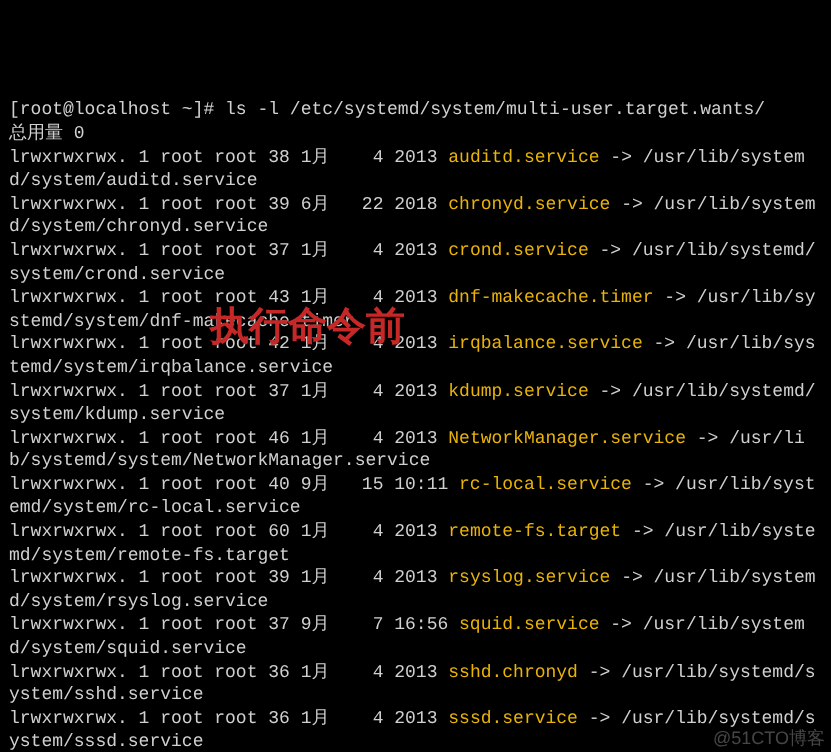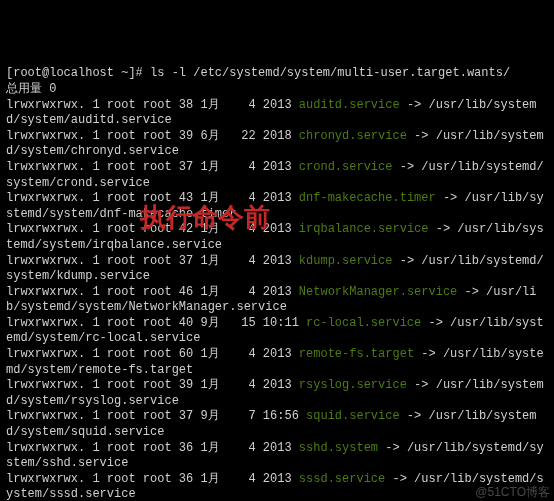--- a/index.html
+++ b/index.html
@@ -10,21 +10,21 @@
       line-height: 1.3;
       color: #ccc;
       width: 554px;
       height: 501px;
       overflow: hidden;
       padding: 4px 6px;
       white-space: pre-wrap;
       word-break: break-all;
       position: relative;
     }
-    .cyan { color: #4d7c0f; font-family: Liberation Mono, monospace; }
+    .cyan { color: #eab308; font-family: Liberation Mono, monospace; }
     .white { color: #d0d0d0; margin-top: 40px; }
     .overlay {
       position: absolute;
       top: 159px;
       left: 140px;
       font-family: "SimHei","Microsoft YaHei",sans-serif;
       font-size: 26px;
       font-weight: bold;
       color: #c62828;
       text-shadow: 0 0 1px rgba(0,0,0,0.5);
@@ -52,21 +52,21 @@
 <span class="white">lrwxrwxrwx. 1 root root 39 6月   22 2018 </span><span class="cyan">chronyd.service</span><span class="white"> -&gt; /usr/lib/systemd/system/chronyd.service</span>
 <span class="white">lrwxrwxrwx. 1 root root 37 1月    4 2013 </span><span class="cyan">crond.service</span><span class="white"> -&gt; /usr/lib/systemd/system/crond.service</span>
 <span class="white">lrwxrwxrwx. 1 root root 43 1月    4 2013 </span><span class="cyan">dnf-makecache.timer</span><span class="white"> -&gt; /usr/lib/systemd/system/dnf-makecache.timer</span>
 <span class="white">lrwxrwxrwx. 1 root root 42 1月    4 2013 </span><span class="cyan">irqbalance.service</span><span class="white"> -&gt; /usr/lib/systemd/system/irqbalance.service</span>
 <span class="white">lrwxrwxrwx. 1 root root 37 1月    4 2013 </span><span class="cyan">kdump.service</span><span class="white"> -&gt; /usr/lib/systemd/system/kdump.service</span>
 <span class="white">lrwxrwxrwx. 1 root root 46 1月    4 2013 </span><span class="cyan">NetworkManager.service</span><span class="white"> -&gt; /usr/lib/systemd/system/NetworkManager.service</span>
 <span class="white">lrwxrwxrwx. 1 root root 40 9月   15 10:11 </span><span class="cyan">rc-local.service</span><span class="white"> -&gt; /usr/lib/systemd/system/rc-local.service</span>
 <span class="white">lrwxrwxrwx. 1 root root 60 1月    4 2013 </span><span class="cyan">remote-fs.target</span><span class="white"> -&gt; /usr/lib/systemd/system/remote-fs.target</span>
 <span class="white">lrwxrwxrwx. 1 root root 39 1月    4 2013 </span><span class="cyan">rsyslog.service</span><span class="white"> -&gt; /usr/lib/systemd/system/rsyslog.service</span>
 <span class="white">lrwxrwxrwx. 1 root root 37 9月    7 16:56 </span><span class="cyan">squid.service</span><span class="white"> -&gt; /usr/lib/systemd/system/squid.service</span>
-<span class="white">lrwxrwxrwx. 1 root root 36 1月    4 2013 </span><span class="cyan">sshd.system</span><span class="white"> -&gt; /usr/lib/systemd/system/sshd.service</span>
+<span class="white">lrwxrwxrwx. 1 root root 36 1月    4 2013 </span><span class="cyan">sshd.chronyd</span><span class="white"> -&gt; /usr/lib/systemd/system/sshd.service</span>
 <span class="white">lrwxrwxrwx. 1 root root 36 1月    4 2013 </span><span class="cyan">sssd.service</span><span class="white"> -&gt; /usr/lib/systemd/system/sssd.service</span>
 
 </div>
 <div class="overlay">执行命令前</div>
 <div class="watermark">@51CTO博客</div>
 
 
 
 
 </body></html>

